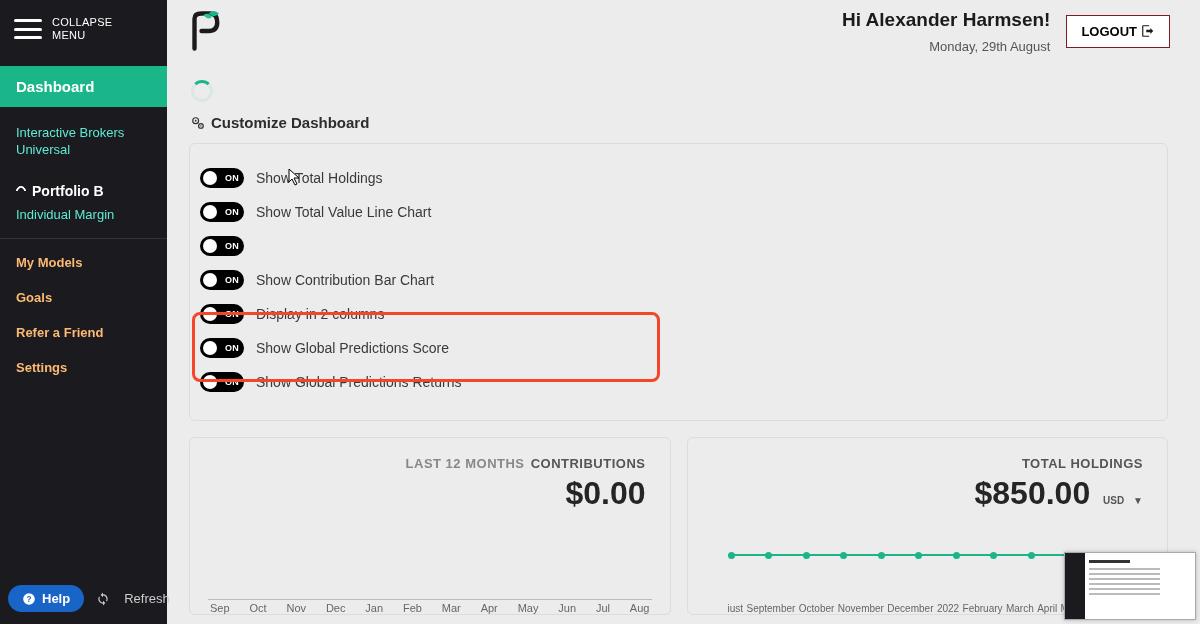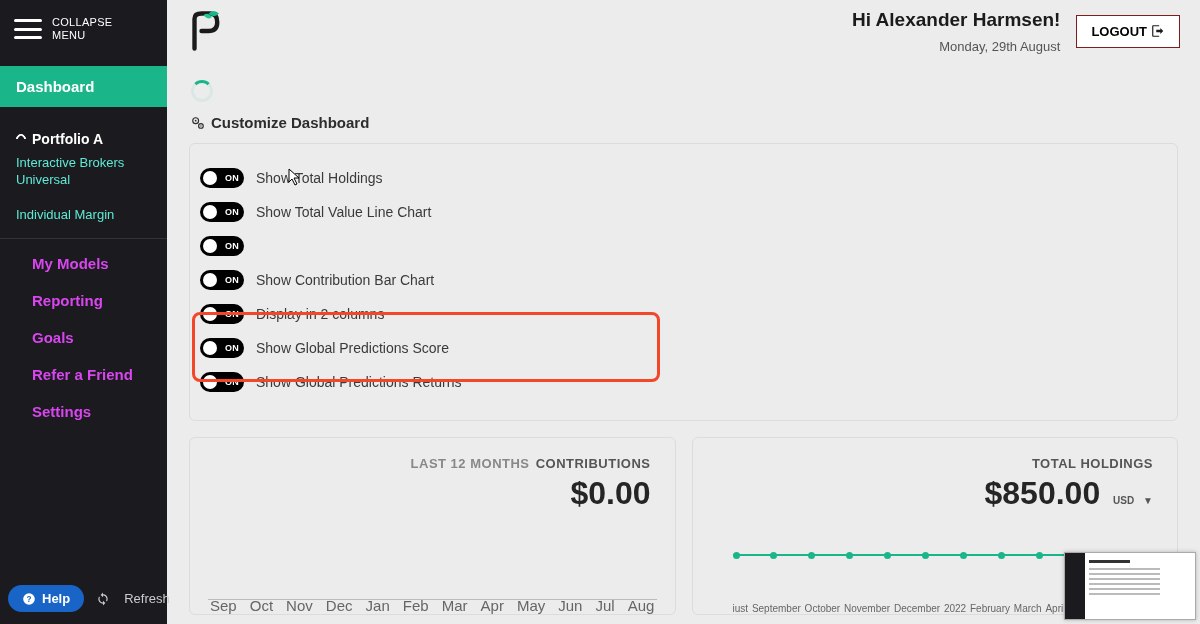--- a/index.html
+++ b/index.html
@@ -7,29 +7,29 @@
     
     .sidebar { position: absolute; left: 0; top: 0; width: 167px; height: 100%; background: #1a1a1f; color: #fff; }
     .collapse-menu { display: flex; align-items: center; gap: 10px; padding: 16px 14px; cursor: pointer; }
     .hamburger { width: 28px; height: 20px; display: flex; flex-direction: column; justify-content: space-between; }
     .hamburger span { display: block; height: 3px; background: #fff; border-radius: 2px; }
     .collapse-text { font-size: 11px; font-weight: 400; line-height: 1.2; letter-spacing: 0.3px; }
     
     .nav-dashboard { background: #1ab68a; color: #fff; font-weight: 600; padding: 12px 16px; font-size: 15px; }
     .nav-portfolio { padding: 10px 16px 4px 16px; color: #fff; font-size: 14px; font-weight: 600; display: flex; align-items: center; gap: 6px; }
     .nav-portfolio-sub { padding: 4px 16px 8px 16px; color: #5eead4; font-size: 13px; line-height: 1.3; }
-    .nav-item { padding: 10px 32px; color: #d946ef; font-size: 15px; font-weight: 600; cursor: pointer; }
+    .nav-item { padding: 10px 16px; color: #fdba74; font-size: 13px; font-weight: 600; cursor: pointer; }
     .nav-divider { height: 1px; background: #333; margin: 6px 0; }
     .circle-arc { width: 10px; height: 10px; border: 2px solid #fff; border-radius: 50%; border-right-color: transparent; border-bottom-color: transparent; transform: rotate(45deg); }
     
     .sidebar-footer { position: absolute; bottom: 12px; left: 0; width: 100%; display: flex; gap: 8px; padding: 0 8px; }
     .help-btn { background: #1864c7; color: #fff; border-radius: 18px; padding: 6px 14px; font-size: 13px; font-weight: 600; display: flex; align-items: center; gap: 6px; cursor: pointer; }
     .refresh-btn { color: #ccc; font-size: 13px; display: flex; align-items: center; gap: 14px; cursor: pointer; padding: 6px 4px; }
     
-    .main { position: absolute; left: 167px; top: 0; right: 0; height: 100%; display: flex; flex-direction: column; }
+    .main { position: absolute; left: 167px; top: 0; right: 10px; height: 100%; display: flex; flex-direction: column; }
     .topbar { display: flex; align-items: center; padding: 10px 20px; height: 62px; }
     .logo { width: 36px; height: 42px; margin-right: auto; }
     .greeting-block { text-align: right; margin-right: 16px; }
     .greeting { font-size: 19px; font-weight: 800; color: #1b1b1c; }
     .date { font-size: 13px; color: #555; margin-top: 8px; }
     .logout-btn { border: 1px solid #7f1d1d; padding: 8px 14px; font-size: 13px; font-weight: 700; background: #ffffff; display: flex; align-items: center; gap: 4px; cursor: pointer; }
     
     .content { padding: 18px 22px; flex: 1; overflow: hidden; }
     .spinner { width: 22px; height: 22px; border: 3px solid #d9e8e4; border-top-color: #1ab68a; border-radius: 50%; margin-left: 2px; margin-bottom: 12px; }
     .customize-header { display: flex; align-items: center; gap: 6px; font-size: 15px; font-weight: 700; color: #2d2d2d; margin-bottom: 12px; margin-left: 2px; }
@@ -43,21 +43,21 @@
     .highlight-box { position: absolute; left: 2px; top: 168px; width: 468px; height: 70px; border: 3px solid #f44628; border-radius: 8px; pointer-events: none; }
     
     .widgets { display: flex; gap: 16px; margin-top: 16px; }
     .widget { flex: 1; background: #ececec; border: 1px solid #dcdcdc; border-radius: 6px; padding: 18px 24px; height: 178px; position: relative; overflow: hidden; }
     .widget-header { text-align: right; font-size: 13px; font-weight: 700; letter-spacing: 0.5px; color: #555; }
     .widget-header .prefix { color: #888; font-weight: 600; margin-right: 2px; }
     .widget-value { text-align: right; font-size: 32px; font-weight: 600; color: #252525; margin-top: 4px; }
     .widget-value .currency { font-size: 10px; font-weight: 600; color: #555; margin-left: 4px; }
     .widget-value .caret { font-size: 10px; color: #555; }
     
-    .months-row { position: absolute; bottom: 0px; left: 20px; right: 20px; display: flex; justify-content: space-between; font-size: 15px; color: #666; align-items: flex-end; }
+    .months-row { position: absolute; bottom: 0px; left: 20px; right: 20px; display: flex; justify-content: space-between; font-size: 11px; color: #666; align-items: flex-end; }
     .months-row2 { position: absolute; bottom: 0px; left: 40px; right: 20px; display: flex; justify-content: space-between; font-size: 10px; color: #666; white-space: nowrap; }
     .baseline { position: absolute; bottom: 14px; left: 18px; right: 18px; height: 1px; background: #bbb; }
     .green-line { position: absolute; bottom: 58px; left: 40px; right: 20px; height: 2px; background: #1ab68a; }
     .green-dots { position: absolute; bottom: 55px; left: 40px; right: 20px; display: flex; justify-content: space-between; }
     .green-dots span { width: 7px; height: 7px; background: #1ab68a; border-radius: 50%; }
     
     .thumbnail { position: absolute; right: 4px; bottom: 4px; width: 132px; height: 68px; background: #fff; border: 1px solid #aaa; box-shadow: 0 0 4px rgba(0,0,0,0.25); z-index: 99; display: flex; }
     .thumb-sidebar { width: 20px; background: #1a1a1f; height: 100%; }
     .thumb-main { flex:1; padding: 4px; }
     .thumb-line { height: 2px; background: #bbb; margin: 3px 0; width: 70%; }
@@ -74,32 +74,31 @@
         <span></span>
         <span></span>
     </div>
     <div class="collapse-text">COLLAPSE<br>MENU</div>
   </div>
 
   <div style="height:8px"></div>
   <div class="nav-dashboard">Dashboard</div>
 
   <div style="height:14px"></div>
+  <div class="nav-portfolio-sub">Interactive Brokers Universal</div>
+
+  <div style="height:6px"></div>
   <div class="nav-portfolio">
     <span class="circle-arc"></span>
-    <span>Portfolio A</span>
-  </div>
-  <div class="nav-portfolio-sub">Interactive Brokers Universal</div>
-
-  <div style="height:6px"></div>
+    <span>Portfolio B</span>
+  </div>
   <div class="nav-portfolio-sub">Individual Margin</div>
 
   <div class="nav-divider"></div>
   <div class="nav-item">My Models</div>
-  <div class="nav-item">Reporting</div>
   <div class="nav-item">Goals</div>
   <div class="nav-item">Refer a Friend</div>
   <div class="nav-item">Settings</div>
 
   <div class="sidebar-footer">
     <div class="help-btn">
       <svg width="14" height="14" viewBox="0 0 24 24" fill="#fff">
           <circle cx="12" cy="12" r="10" fill="#fff"></circle>
           <text x="12" y="17" font-size="14" font-weight="bold" text-anchor="middle" fill="#1864c7">?</text>
         </svg>

